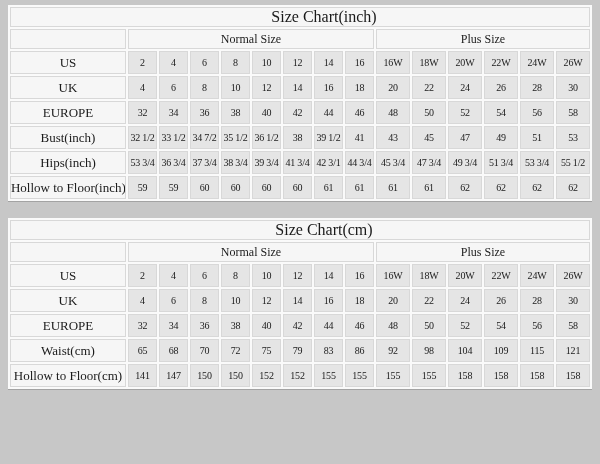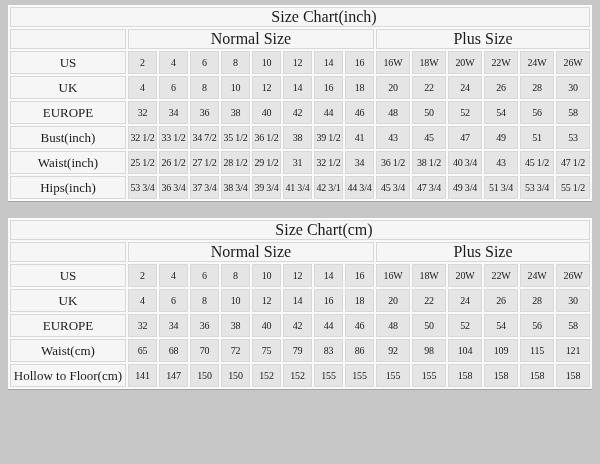--- a/index.html
+++ b/index.html
@@ -45,21 +45,21 @@
     height: 18px;
     background: var(--header-bg);
     font-size: 16px;
     line-height: 18px;
     padding-left: 48px;
   }
   td.corner-cell,
   td.group-cell {
     height: 18px;
     background: var(--header-bg);
-    font-size: 16px;
+    font-size: 12px;
     line-height: 18px;
     font-family: Liberation Serif, serif;
   }
   td.label-cell {
     height: 21px;
     background: var(--header-bg);
     font-size: 13px;
   }
   td.value-cell {
     height: 21px;
@@ -161,53 +161,53 @@
           <td class="value-cell">39 1/2</td>
           <td class="value-cell">41</td>
           <td class="value-cell">43</td>
           <td class="value-cell">45</td>
           <td class="value-cell">47</td>
           <td class="value-cell">49</td>
           <td class="value-cell">51</td>
           <td class="value-cell">53</td>
         </tr>
         <tr>
-          <td class="label-cell">Waist(inch)</td>
-          <td class="value-cell">25 1/2</td>
-          <td class="value-cell">26 1/2</td>
-          <td class="value-cell">27 1/2</td>
-          <td class="value-cell">28 1/2</td>
-          <td class="value-cell">29 1/2</td>
-          <td class="value-cell">31</td>
-          <td class="value-cell">32 1/2</td>
-          <td class="value-cell">34</td>
-          <td class="value-cell">36 1/2</td>
-          <td class="value-cell">38 1/2</td>
-          <td class="value-cell">40 3/4</td>
-          <td class="value-cell">43</td>
-          <td class="value-cell">45 1/2</td>
-          <td class="value-cell">47 1/2</td>
-        </tr>
-        <tr>
           <td class="label-cell">Hips(inch)</td>
           <td class="value-cell">53 3/4</td>
           <td class="value-cell">36 3/4</td>
           <td class="value-cell">37 3/4</td>
           <td class="value-cell">38 3/4</td>
           <td class="value-cell">39 3/4</td>
           <td class="value-cell">41 3/4</td>
           <td class="value-cell">42 3/1</td>
           <td class="value-cell">44 3/4</td>
           <td class="value-cell">45 3/4</td>
           <td class="value-cell">47 3/4</td>
           <td class="value-cell">49 3/4</td>
           <td class="value-cell">51 3/4</td>
           <td class="value-cell">53 3/4</td>
           <td class="value-cell">55 1/2</td>
         </tr>
+        <tr>
+          <td class="label-cell">Hollow to Floor(inch)</td>
+          <td class="value-cell">59</td>
+          <td class="value-cell">59</td>
+          <td class="value-cell">60</td>
+          <td class="value-cell">60</td>
+          <td class="value-cell">60</td>
+          <td class="value-cell">60</td>
+          <td class="value-cell">61</td>
+          <td class="value-cell">61</td>
+          <td class="value-cell">61</td>
+          <td class="value-cell">61</td>
+          <td class="value-cell">62</td>
+          <td class="value-cell">62</td>
+          <td class="value-cell">62</td>
+          <td class="value-cell">62</td>
+        </tr>
       </tbody>
     </table>
   <table class="chart">
       <colgroup>
         <col style="width: 116px;">
         <col style="width: 29px;">
         <col style="width: 29px;">
         <col style="width: 29px;">
         <col style="width: 29px;">
         <col style="width: 29px;">

